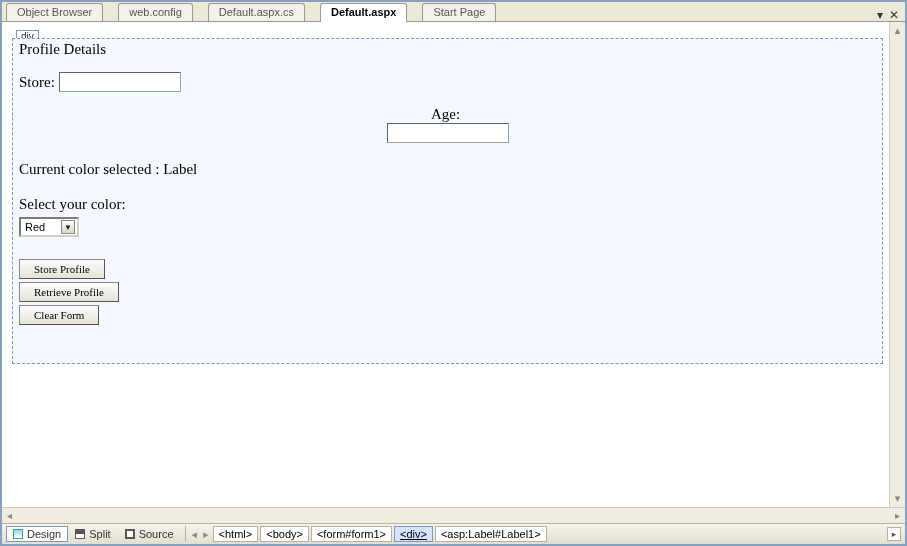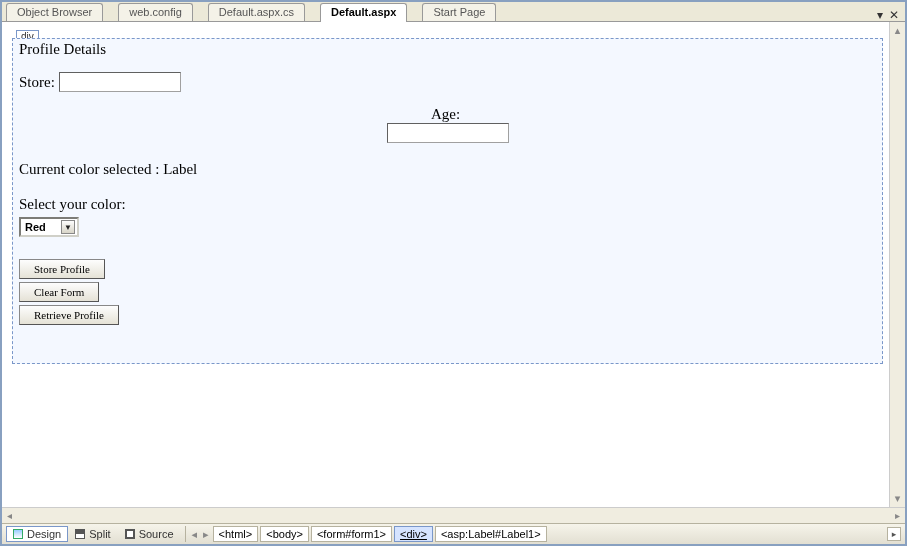--- a/index.html
+++ b/index.html
@@ -129,21 +129,20 @@
   .static-line { margin: 18px 0; }
   .sel-label { margin-top: 10px; margin-bottom: 4px; }
   .vs-select {
     width: 60px; height: 20px;
     border: 2px inset #d0d0c8;
     background: #fff;
     display: inline-flex; align-items: center; justify-content: space-between;
     padding: 0 2px 0 4px;
     font-family: Tahoma, Arial, sans-serif;
     font-size: 11px;
-    font-weight: bold;
   }
   .dd-btn {
     width: 14px; height: 14px;
     border: 1px solid #888;
     background: linear-gradient(#fdfdfd,#d8d5c8);
     display: flex; align-items: center; justify-content: center;
     font-size: 8px; color: #222;
   }
   .btn-stack { margin-top: 22px; }
   .vs-btn {
@@ -277,22 +276,22 @@
             </div>
 
             <div class="sel-label">Select your color:</div>
             <div class="vs-select">
               <span>Red</span>
               <span class="dd-btn">▼</span>
             </div>
 
             <div class="btn-stack">
               <div><span class="vs-btn"><span>Store Profile</span></span></div>
+              <div><span class="vs-btn"><span>Retrieve Profile</span></span></div>
               <div><span class="vs-btn"><span>Clear Form</span></span></div>
-              <div><span class="vs-btn"><span>Retrieve Profile</span></span></div>
             </div>
           </div>
         </div>
 
       </div>
       <div class="vscroll">
         <span>▴</span>
         <span>▾</span>
       </div>
     </div>

